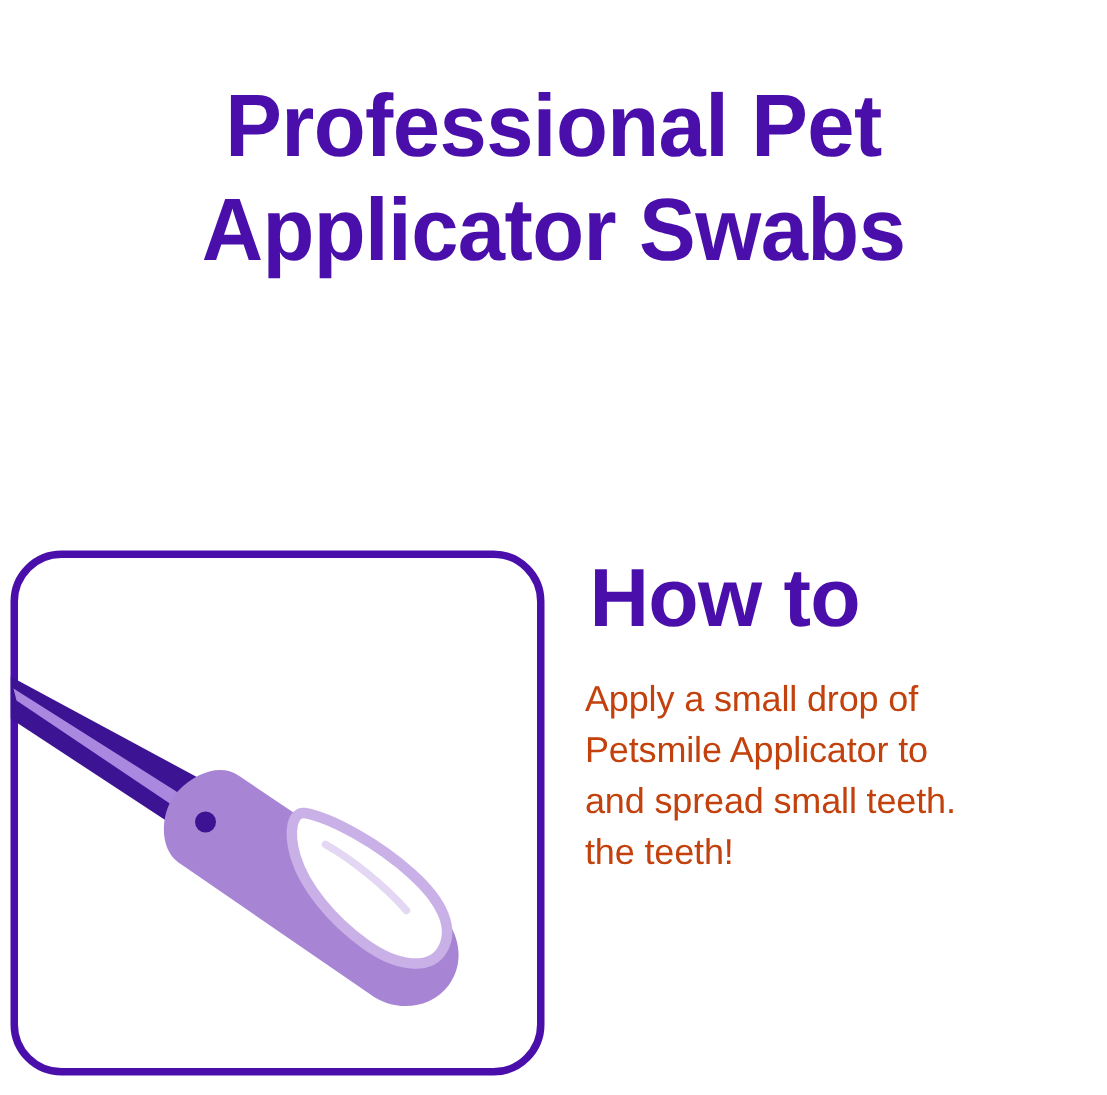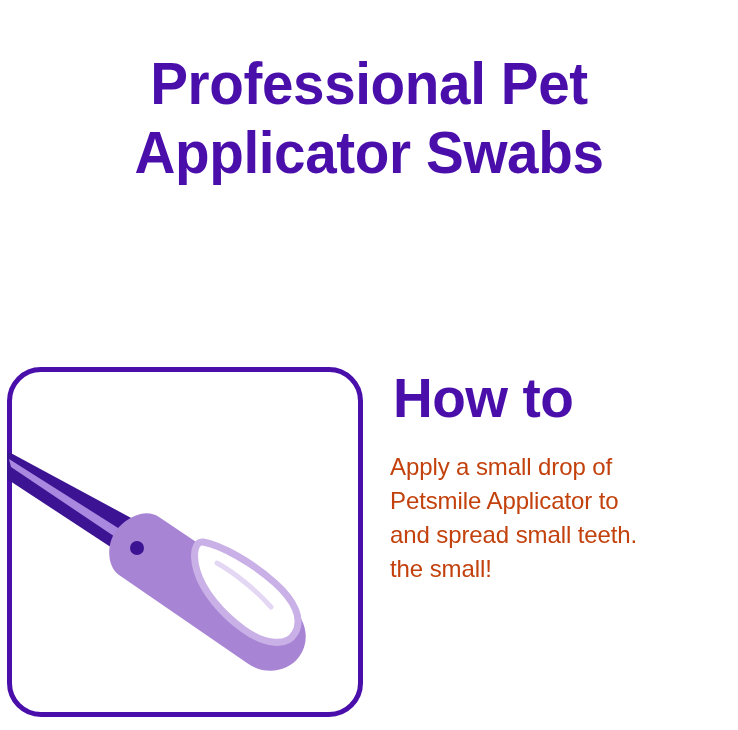--- a/index.html
+++ b/index.html
@@ -138,14 +138,14 @@
     </g>
   </svg>
 </div>
 
 <div class="howto-heading">How to</div>
 
 <div class="body-copy">
   <span class="copy-line">Apply a small drop of</span>
   <span class="copy-line">Petsmile Applicator to</span>
   <span class="copy-line">and spread small teeth.</span>
-  <span class="copy-line">the small!</span>
+  <span class="copy-line">the teeth!</span>
 </div>
 
 </body></html>

